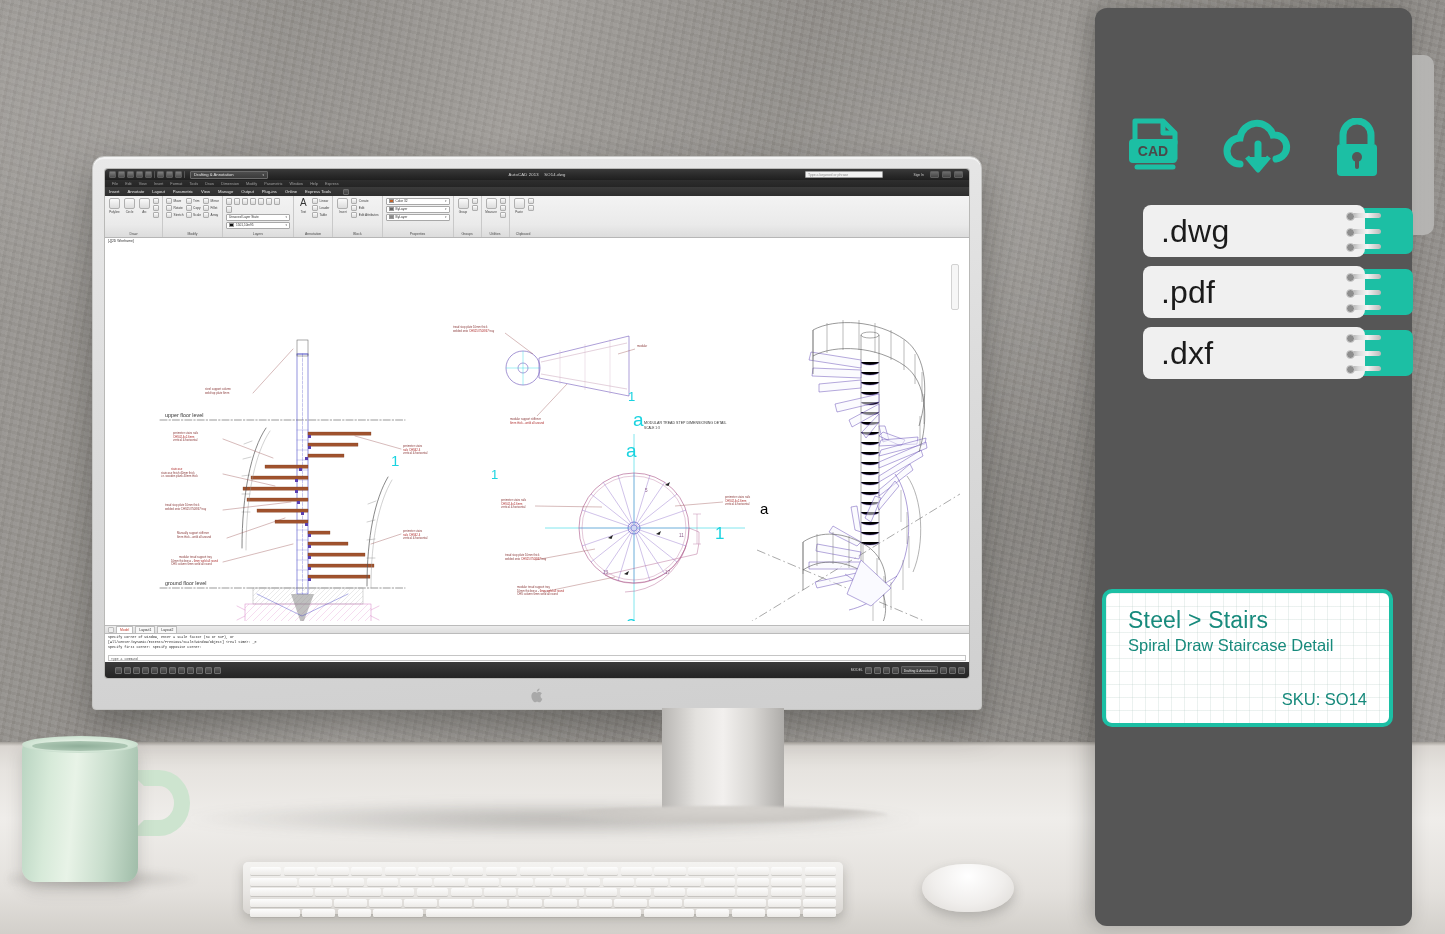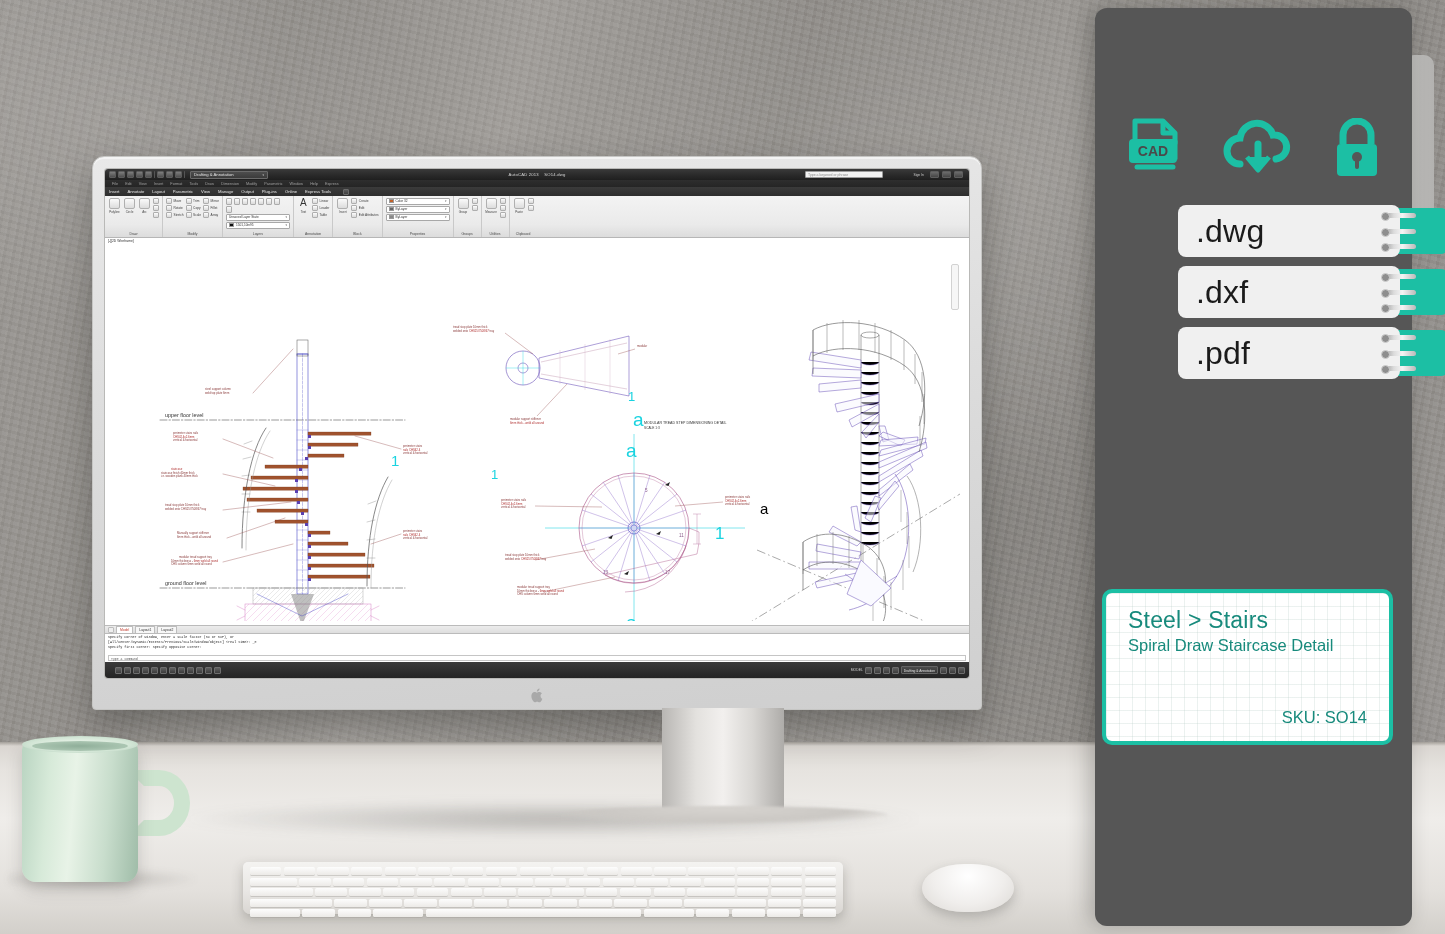--- a/index.html
+++ b/index.html
@@ -260,21 +260,21 @@
     border-radius: 10px 10px 10px 10px;
     z-index:4;
   }
 
   .fmt-icons{
     position:absolute; left:0; right:0; top:108px; height:66px;
     display:flex; align-items:center; justify-content:center; gap:34px;
   }
   .fmt-icons svg{ display:block; }
 
-  .ext-list{ position:absolute; left:0; right:0; top:197px;margin-left:35px; }
+  .ext-list{ position:absolute; left:0; right:0; top:197px; }
   .ext-row{
     position:relative; height:52px; margin-bottom:9px;
   }
   .ext-pill{
     position:absolute; left:48px; top:0; width:222px; height:52px;
     background:#f0f0f0; border-radius:8px;
     display:flex; align-items:center; padding-left:18px;
     font-size:32px; color:#1b1b1b; letter-spacing:.2px;
   }
   .ext-tab{
@@ -290,21 +290,21 @@
     background: linear-gradient(90deg,#8e8e8e 0%, #dcdcdc 35%, #f4f4f4 60%, #b9b9b9 100%);
     border-radius:3px;
     position:relative;
   }
   .ring:before{
     content:""; position:absolute; left:-1px; top:-1px; width:7px;height:7px;
     border-radius:50%; border:1.6px solid #cfcfcf; background:#8e8e8e;
   }
 
   .product-card{
-    position:absolute; left:1102px; top:589px; width:291px; height:156px;
+    position:absolute; left:1102px; top:589px; width:291px; height:138px;
     background:#ffffff; border:4px solid #1cbfa4; border-radius:10px;
     background-image:
       linear-gradient(rgba(190,210,205,.30) 1px, transparent 1px),
       linear-gradient(90deg, rgba(190,210,205,.30) 1px, transparent 1px);
     background-size: 13px 13px;
     padding:14px 20px 10px 22px;
     z-index:6;
   }
   .pc-title{ font-size:23px; color:#178a7c; letter-spacing:.2px; }
   .pc-sub{ font-size:16.5px; color:#178a7c; margin-top:2px; }
@@ -1127,30 +1127,30 @@
       <div class="ext-tab"></div>
       <div class="ext-pill">.dwg</div>
       <div class="ext-rings">
         <span class="ring"></span>
         <span class="ring"></span>
         <span class="ring"></span>
       </div>
     </div>
     <div class="ext-row">
       <div class="ext-tab"></div>
-      <div class="ext-pill">.dxf</div>
+      <div class="ext-pill">.pdf</div>
       <div class="ext-rings">
         <span class="ring"></span>
         <span class="ring"></span>
         <span class="ring"></span>
       </div>
     </div>
     <div class="ext-row">
       <div class="ext-tab"></div>
-      <div class="ext-pill">.pdf</div>
+      <div class="ext-pill">.dxf</div>
       <div class="ext-rings">
         <span class="ring"></span>
         <span class="ring"></span>
         <span class="ring"></span>
       </div>
     </div>
   </div>
 
 </div>
 

